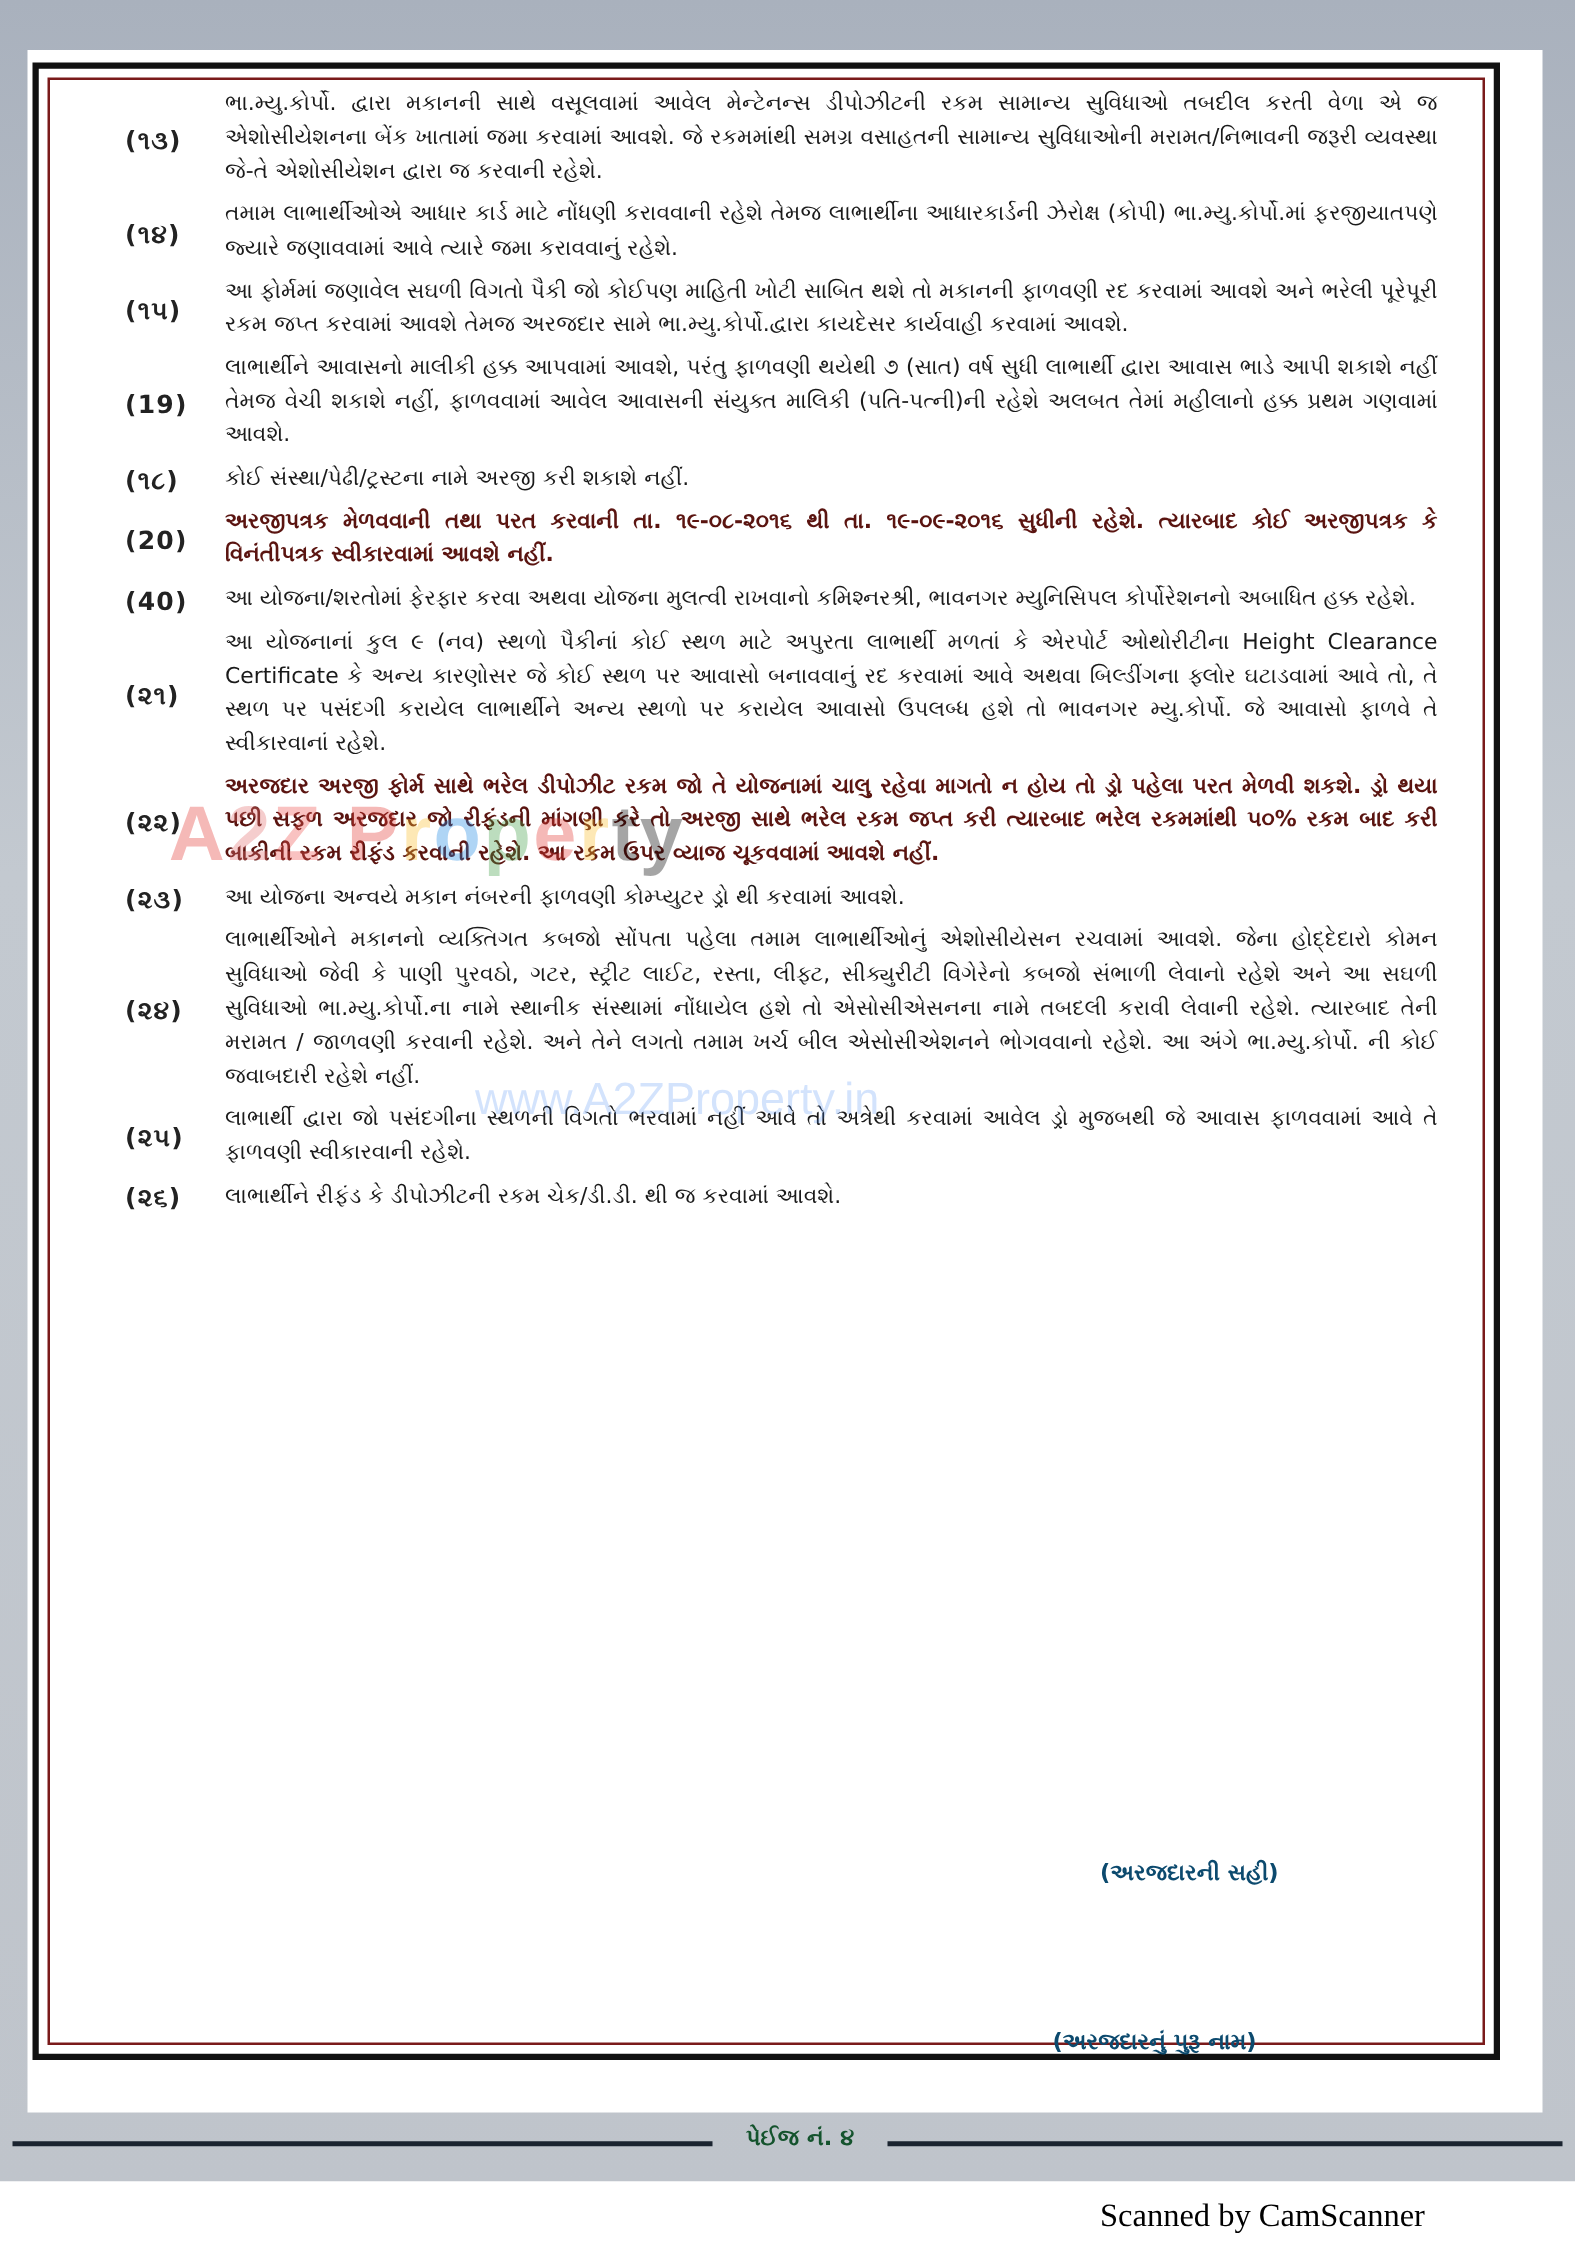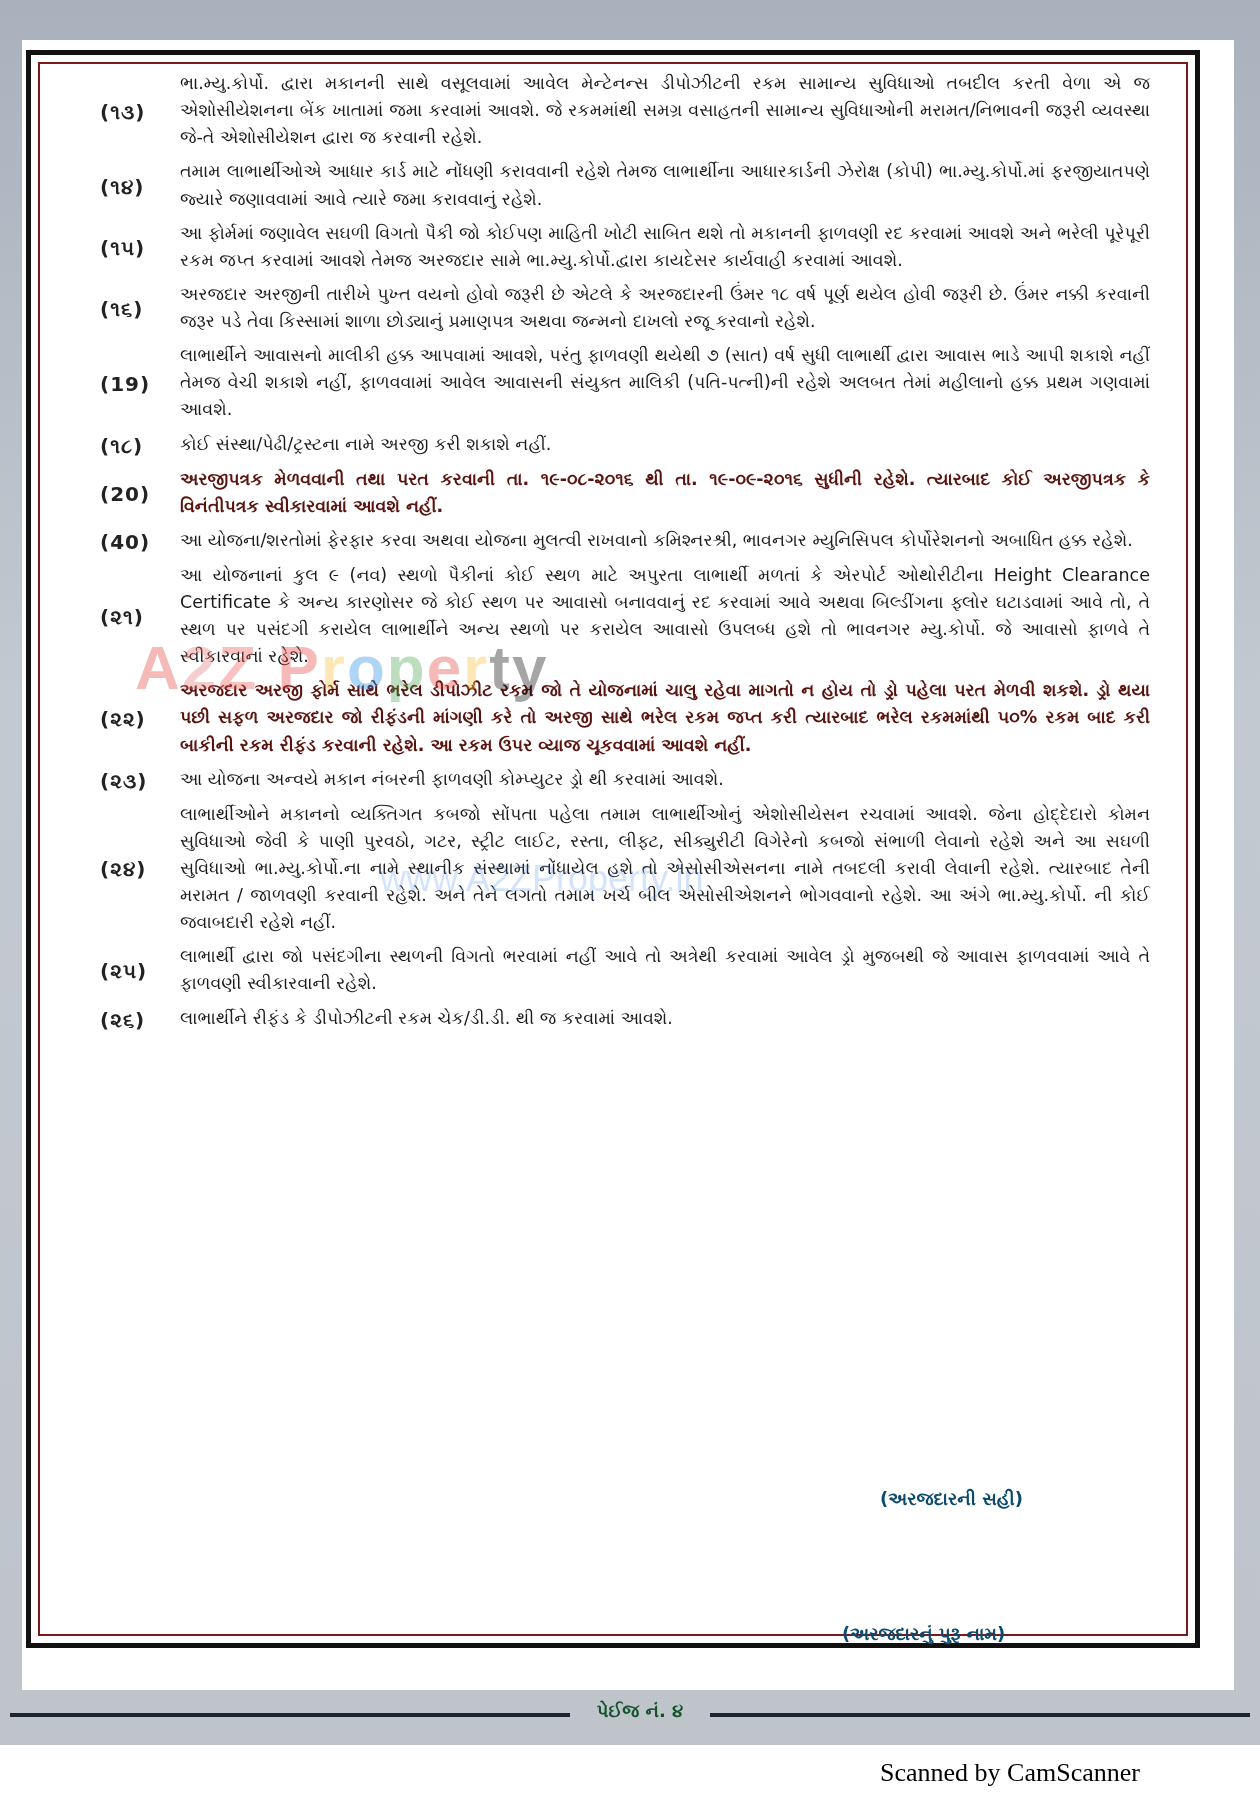--- a/index.html
+++ b/index.html
@@ -100,26 +100,20 @@
         <p>તમામ લાભાર્થીઓએ આધાર કાર્ડ માટે નોંધણી કરાવવાની રહેશે તેમજ લાભાર્થીના આધારકાર્ડની ઝેરોક્ષ (કોપી) ભા.મ્યુ.કોર્પો.માં ફરજીયાતપણે જ્યારે જણાવવામાં આવે ત્યારે જમા કરાવવાનું રહેશે.</p>
       </div>
   </div>
   <div class="clause">
     <span class="num">(૧૫)</span>
     <div class="text">
         <p>આ ફોર્મમાં જણાવેલ સઘળી વિગતો પૈકી જો કોઈપણ માહિતી ખોટી સાબિત થશે તો મકાનની ફાળવણી રદ કરવામાં આવશે અને ભરેલી પૂરેપૂરી રકમ જપ્ત કરવામાં આવશે તેમજ અરજદાર સામે ભા.મ્યુ.કોર્પો.દ્વારા કાયદેસર કાર્યવાહી કરવામાં આવશે.</p>
       </div>
   </div>
   <div class="clause">
-    <span class="num">(૧૬)</span>
-    <div class="text">
-        <p>અરજદાર અરજીની તારીખે પુખ્ત વયનો હોવો જરૂરી છે એટલે કે અરજદારની ઉંમર ૧૮ વર્ષ પૂર્ણ થયેલ હોવી જરૂરી છે. ઉંમર નક્કી કરવાની જરૂર પડે તેવા કિસ્સામાં શાળા છોડ્યાનું પ્રમાણપત્ર અથવા જન્મનો દાખલો રજૂ કરવાનો રહેશે.</p>
-      </div>
-  </div>
-  <div class="clause">
     <span class="num">(19)</span>
     <div class="text">
         <p>લાભાર્થીને આવાસનો માલીકી હક્ક આપવામાં આવશે, પરંતુ ફાળવણી થયેથી ૭ (સાત) વર્ષ સુધી લાભાર્થી દ્વારા આવાસ ભાડે આપી શકાશે નહીં તેમજ વેચી શકાશે નહીં, ફાળવવામાં આવેલ આવાસની સંયુક્ત માલિકી (પતિ-પત્ની)ની રહેશે અલબત તેમાં મહીલાનો હક્ક પ્રથમ ગણવામાં આવશે.</p>
       </div>
   </div>
   <div class="clause">
     <span class="num">(૧૮)</span>
     <div class="text">
         <p>કોઈ સંસ્થા/પેઢી/ટ્રસ્ટના નામે અરજી કરી શકાશે નહીં.</p>
       </div>

